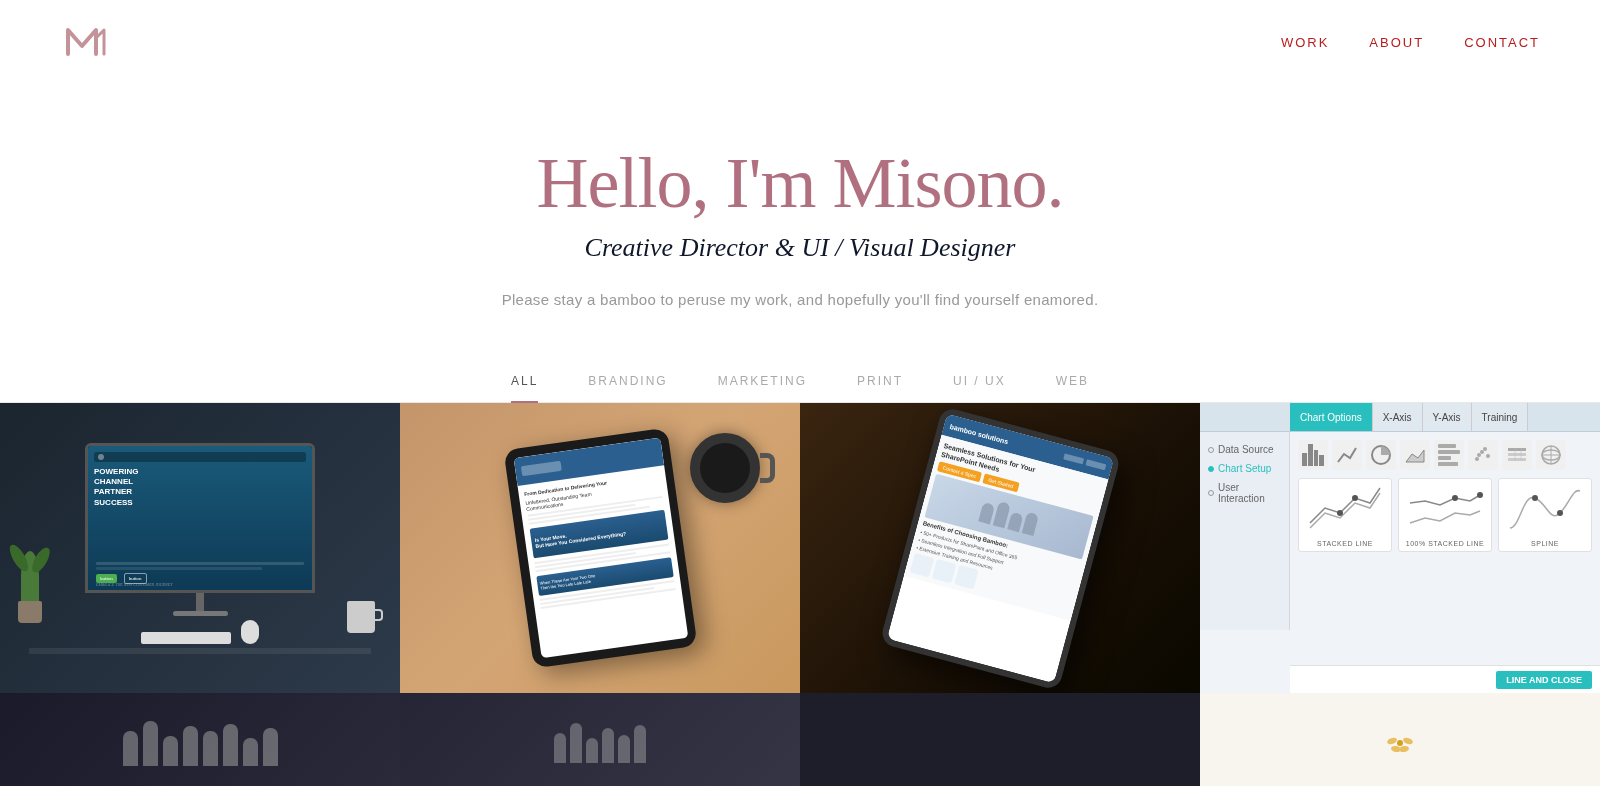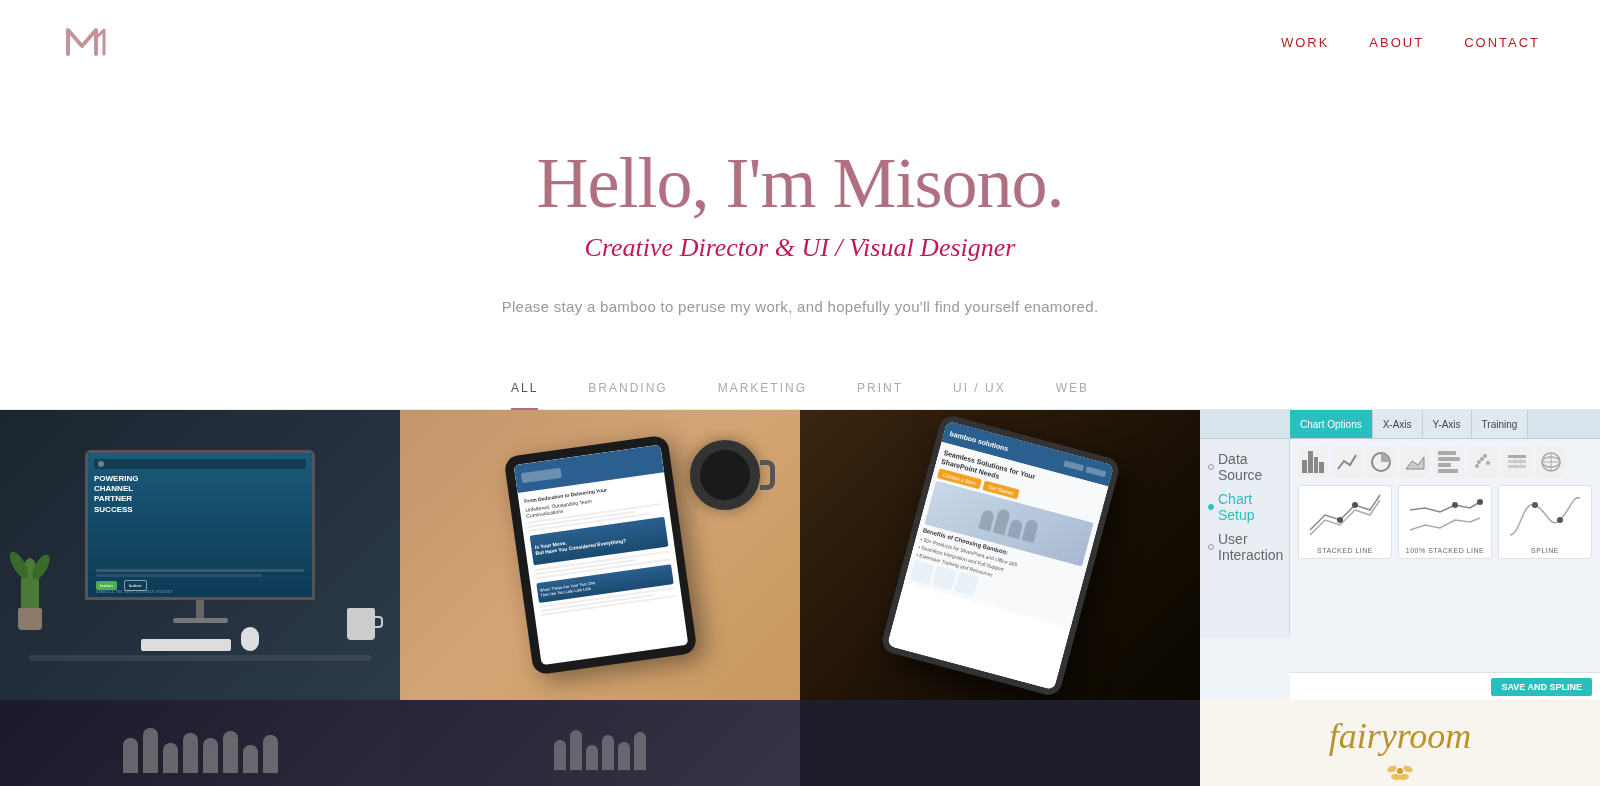--- a/index.html
+++ b/index.html
@@ -42,22 +42,22 @@
       font-size: 72px;
       font-weight: 400;
       color: #b07080;
       letter-spacing: -1px;
       line-height: 1.1;
       margin-bottom: 10px;
     }
     .hero-subtitle {
       font-style: italic;
       font-size: 26px;
-      color: #be185d;
-      margin-bottom: 35px;
+      color: #0f172a;
+      margin-bottom: 28px;
       font-weight: 400;
     }
     .hero-desc {
       font-family: 'Helvetica Neue', Arial, sans-serif;
       font-size: 15px;
       color: #999;
       font-weight: 300;
       letter-spacing: 0.3px;
     }
 
@@ -164,21 +164,21 @@
       display: flex;
       height: calc(100% - 64px);
     }
     .chart-ui-sidebar {
       width: 90px;
       background: #e8eef4;
       border-right: 1px solid #d0d8e0;
       padding: 8px;
     }
     .chart-sidebar-item {
-      font-size: 14px;
+      font-size: 10px;
       color: #666;
       padding: 4px 0;
       font-family: Arial, sans-serif;
       display: flex;
       align-items: center;
       gap: 4px;
     }
     .chart-sidebar-item.active { color: #2abfbf; }
     .chart-sidebar-dot {
       width: 6px; height: 6px;
@@ -567,21 +567,21 @@
                 <circle cx="30" cy="15" r="3" fill="#555"></circle>
                 <circle cx="55" cy="30" r="3" fill="#555"></circle>
               </svg>
               <div class="chart-preview-label">SPLINE</div>
             </div>
           </div>
         </div>
       </div>
 
       <div style="position:absolute;bottom:0;right:0;left:90px;height:28px;background:white;border-top:1px solid #e0e0e0;display:flex;align-items:center;justify-content:flex-end;padding:0 8px;">
-        <div class="chart-save-btn">SAVE AND SPLINE</div>
+        <div class="chart-save-btn">LINE AND CLOSE</div>
       </div>
     </div>
   </div>
 
 </div>
 
 <div class="bottom-row">
 
   <div class="bottom-tile people-tile">
     <div style="width:100%;height:100%;background:linear-gradient(135deg,#1a1a2a 0%,#2a2a3a 100%);display:flex;align-items:center;justify-content:center;">
@@ -608,21 +608,20 @@
         <div style="width:12px;height:28px;background:#bbb;border-radius:6px 6px 0 0;"></div>
         <div style="width:12px;height:38px;background:#bbb;border-radius:6px 6px 0 0;"></div>
       </div>
     </div>
   </div>
 
   <div class="bottom-tile" style="background:#1e1e2a;"></div>
 
   <div class="bottom-tile tile-fairy">
     <div style="text-align:center;padding:10px;">
-      <div style="font-family:Georgia,serif;font-size:36px;color:#b8922a;font-style:italic;font-weight:400;">fairyroom</div>
 
       <div style="margin-top:4px;">
         <svg width="40" height="20" viewBox="0 0 40 20">
           <circle cx="20" cy="10" r="3" fill="#d4a020"></circle>
           <ellipse cx="12" cy="8" rx="5" ry="3" fill="#e8c060" transform="rotate(-20 12 8)"></ellipse>
           <ellipse cx="28" cy="8" rx="5" ry="3" fill="#e8c060" transform="rotate(20 28 8)"></ellipse>
           <ellipse cx="16" cy="16" rx="5" ry="3" fill="#e8c060" transform="rotate(10 16 16)"></ellipse>
           <ellipse cx="24" cy="16" rx="5" ry="3" fill="#e8c060" transform="rotate(-10 24 16)"></ellipse>
         </svg>
       </div>

